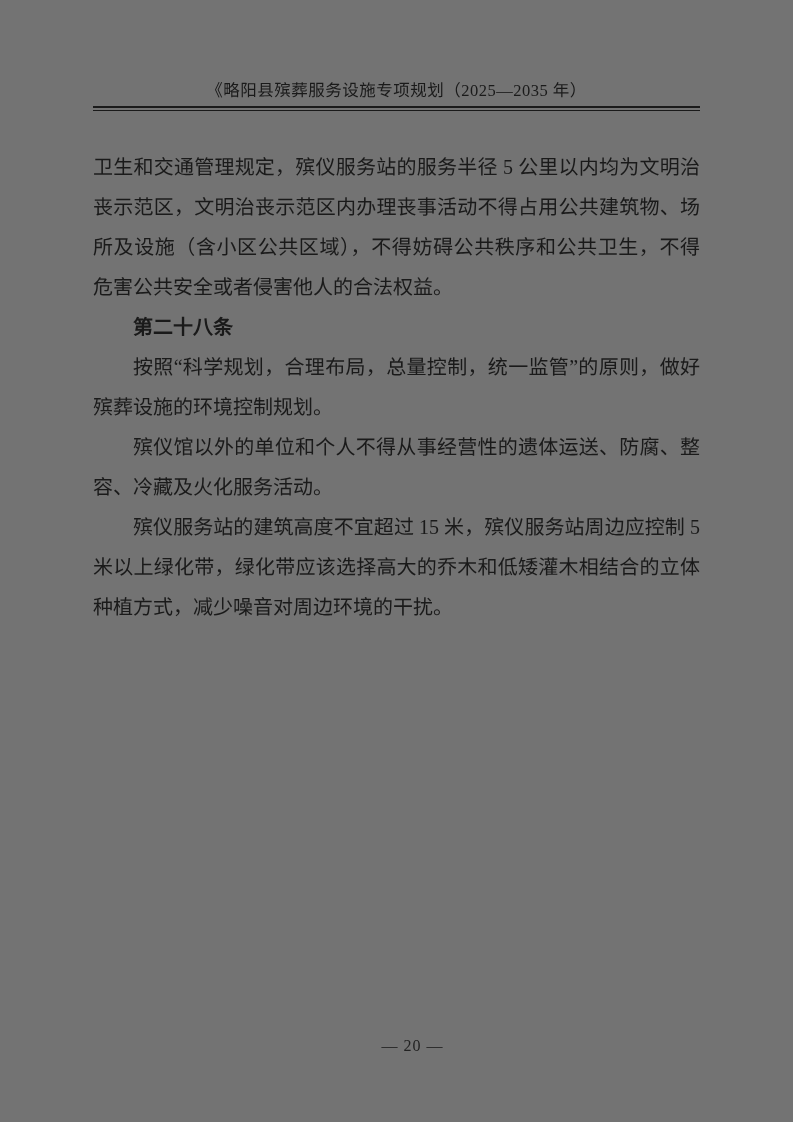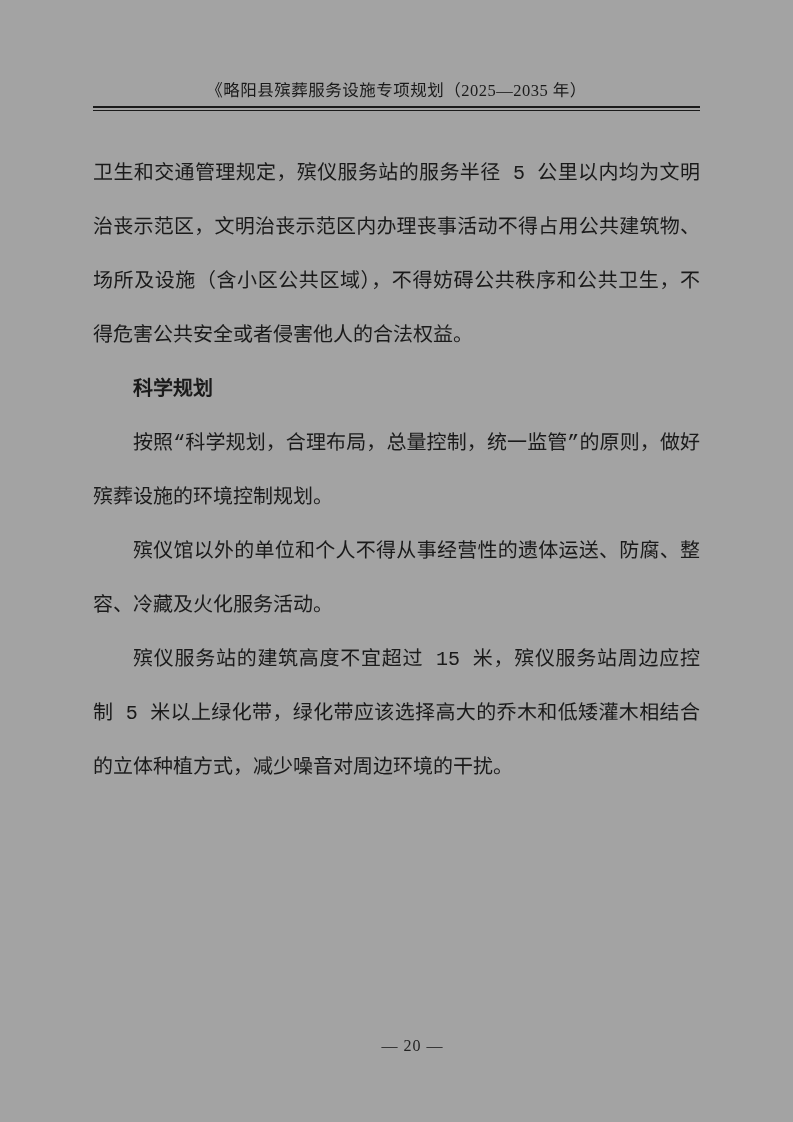--- a/index.html
+++ b/index.html
@@ -4,21 +4,21 @@
 <style>
   html, body {
     margin: 0;
     padding: 0;
     background: #ffffff;
   }
   .page {
     position: relative;
     width: 793px;
     height: 1122px;
-    background: #a3a3a3;
+    background: #737373;
     font-family: "Liberation Serif", "DejaVu Serif", serif;
     color: #1a1a1a;
     overflow: hidden;
     box-sizing: border-box;
   }
   .header {
     position: absolute;
     top: 0;
     left: 93px;
     width: 607px;
@@ -36,23 +36,22 @@
     height: 2px;                       
     border-top: 2px solid #1a1a1a;     
     border-bottom: 1.5px solid #1a1a1a;
   }
   .doc-body {
     position: absolute;
     top: 147px;
     left: 93px;
     width: 607px;
     font-size: 20px;
-    line-height: 54px;
+    line-height: 40px;
     text-align: justify;
-    font-family: Liberation Mono, monospace;
   }
   .para {
     margin: 0;
     text-indent: 2em;
   }
   .para.no-indent {
     text-indent: 0;
   }
   .para.heading {
     font-weight: bold;
@@ -75,21 +74,21 @@
 
 <div class="page">
 
   <div class="header">
     <div class="header-title">《略阳县殡葬服务设施专项规划（2025—2035 年）</div>
     <div class="header-rule"></div>
   </div>
 
   <div class="doc-body">
     <p class="para no-indent">卫生和交通管理规定，殡仪服务站的服务半径 5 公里以内均为文明治丧示范区，文明治丧示范区内办理丧事活动不得占用公共建筑物、场所及设施（含小区公共区域），不得妨碍公共秩序和公共卫生，不得危害公共安全或者侵害他人的合法权益。</p>
-    <p class="para heading">科学规划</p>
+    <p class="para heading">第二十八条</p>
     <p class="para">按照“科学规划，合理布局，总量控制，统一监管”的原则，做好殡葬设施的环境控制规划。</p>
     <p class="para">殡仪馆以外的单位和个人不得从事经营性的遗体运送、防腐、整容、冷藏及火化服务活动。</p>
     <p class="para">殡仪服务站的建筑高度不宜超过 15 米，殡仪服务站周边应控制 5 米以上绿化带，绿化带应该选择高大的乔木和低矮灌木相结合的立体种植方式，减少噪音对周边环境的干扰。</p>
   </div>
 
   <div class="footer">
     <span>— 20 —</span>
   </div>
 
 </div>

